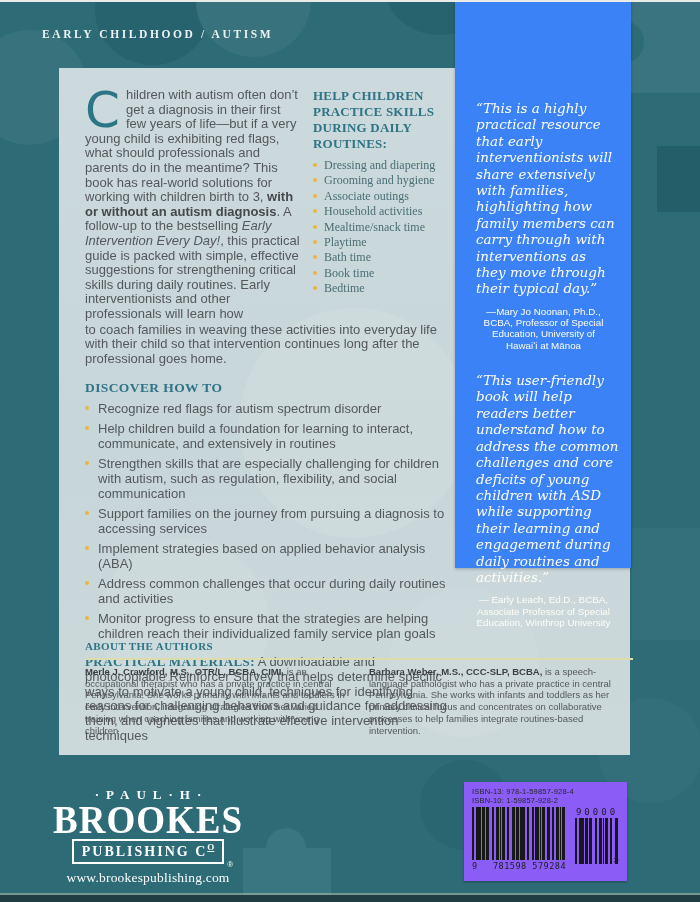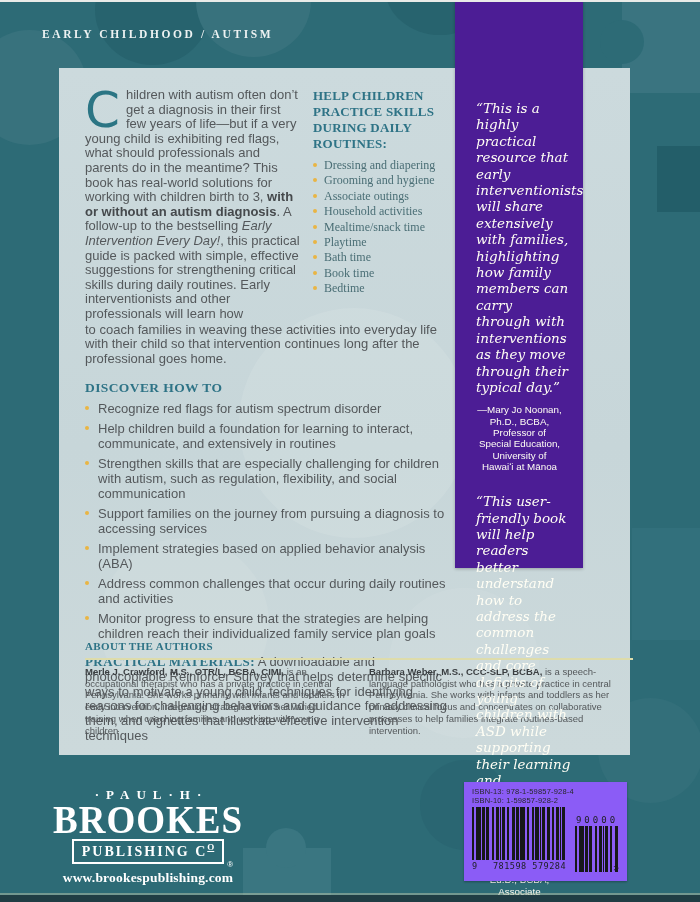--- a/index.html
+++ b/index.html
@@ -38,46 +38,46 @@
   .practical{margin:13px 0 0 0;width:374px;font-size:13px;line-height:14.8px;color:#54585b;}
   .practical .section-heading{display:inline;font-size:13px;}
 
   .authors{position:absolute;left:26px;top:570px;width:548px;}
   .authors .section-heading{font-size:11px;}
   .rule{border-top:2px solid #dedcab;margin:4px 0 6px 0;}
   .bios{display:flex;gap:20px;}
   .bio{width:264px;font-size:9.5px;line-height:11.7px;color:#54585b;margin:0;}
   .bio b{color:#3b3f42;}
 
-  .yellow{position:absolute;left:455px;top:0;width:128px;height:568px;background:#4c1d95;box-sizing:border-box;padding:100px 12px 0 21px;box-shadow:0 1px 3px rgba(0,0,0,.25);}
+  .yellow{position:absolute;left:455px;top:0;width:176px;height:568px;background:#3b82f6;box-sizing:border-box;padding:100px 12px 0 21px;box-shadow:0 1px 3px rgba(0,0,0,.25);}
   .qtext{margin:0;font-family:"DejaVu Serif",serif;font-style:italic;font-size:13.5px;line-height:16.4px;color:#fffef4;}
   .qattr{margin:9px 8px 0 0;font-size:9.8px;line-height:11.3px;color:#fffef4;text-align:center;}
   .quote + .quote{margin-top:21px;}
 
   .logo{position:absolute;left:50px;top:787px;width:196px;text-align:center;color:#fff;}
   .logo-paul{font-family:"Liberation Serif",serif;font-weight:700;font-size:13px;letter-spacing:7px;margin-left:7px;}
   .logo-brookes{font-family:"Liberation Serif",serif;font-weight:700;font-size:37px;line-height:33px;letter-spacing:1px;transform:scaleY(1.06);}
   .logo-boxwrap{position:relative;display:inline-block;margin-top:3px;}
   .logo-box{display:inline-block;border:2px solid #fff;padding:1px 8px 2px 8px;font-family:"Liberation Serif",serif;font-weight:700;font-size:14px;letter-spacing:2px;}
   .logo-box .sup{font-size:9px;vertical-align:super;text-decoration:underline;letter-spacing:0;}
   .reg{position:absolute;right:-9px;bottom:-5px;font-size:8px;}
-  .website{margin-top:6px;font-family:"Liberation Serif",serif;font-weight:700;font-size:13.5px;letter-spacing:.2px;}
+  .website{margin-top:6px;font-family:"Liberation Serif",serif;font-weight:400;font-size:13.5px;letter-spacing:.2px;}
 
   .barcode-box{position:absolute;left:464px;top:782px;width:163px;height:99px;background:#8b5cf6;box-sizing:border-box;padding:5px 8px 4px 8px;box-shadow:0 1px 2px rgba(0,0,0,.3);}
   .isbn{font-size:7.5px;line-height:9px;color:#26282a;letter-spacing:.2px;}
   .bc-row{display:flex;margin-top:2px;}
   .bc-main{width:94px;}
   .bars{background-color:transparent;background-image:
     repeating-linear-gradient(90deg,#17181a 0 2px,rgba(0,0,0,0) 2px 5px),
     repeating-linear-gradient(90deg,#17181a 0 1px,rgba(0,0,0,0) 1px 4px),
     repeating-linear-gradient(90deg,#17181a 0 1px,rgba(0,0,0,0) 1px 7px);}
   .bc-main .bars{height:53px;}
   .bc-digits{display:flex;justify-content:space-between;font-family:"DejaVu Sans Mono",monospace;font-size:8.5px;color:#1c1e20;margin-top:1px;letter-spacing:.5px;}
   .bc-addon{margin-left:9px;width:44px;}
-  .addon-label{font-family:"DejaVu Sans Mono",monospace;font-size:9px;letter-spacing:3px;color:#1c1e20;text-align:center;margin-top:8px;}
+  .addon-label{font-family:"DejaVu Sans Mono",monospace;font-size:9px;letter-spacing:3px;color:#1c1e20;text-align:center;}
   .bc-addon .bars{height:46px;margin-top:1px;}
   .bc-arrow{font-family:"DejaVu Sans Mono",monospace;font-size:9px;color:#1c1e20;text-align:right;margin-top:-9px;}
 </style>
 </head>
 <body>
 
 <div class="page">
 
   <div class="deco d-circle" style="left:-28px;top:30px;width:115px;height:115px;background:#38727d;"></div>
   <div class="deco d-circle" style="left:95px;top:-45px;width:115px;height:110px;background:#27636e;"></div>

